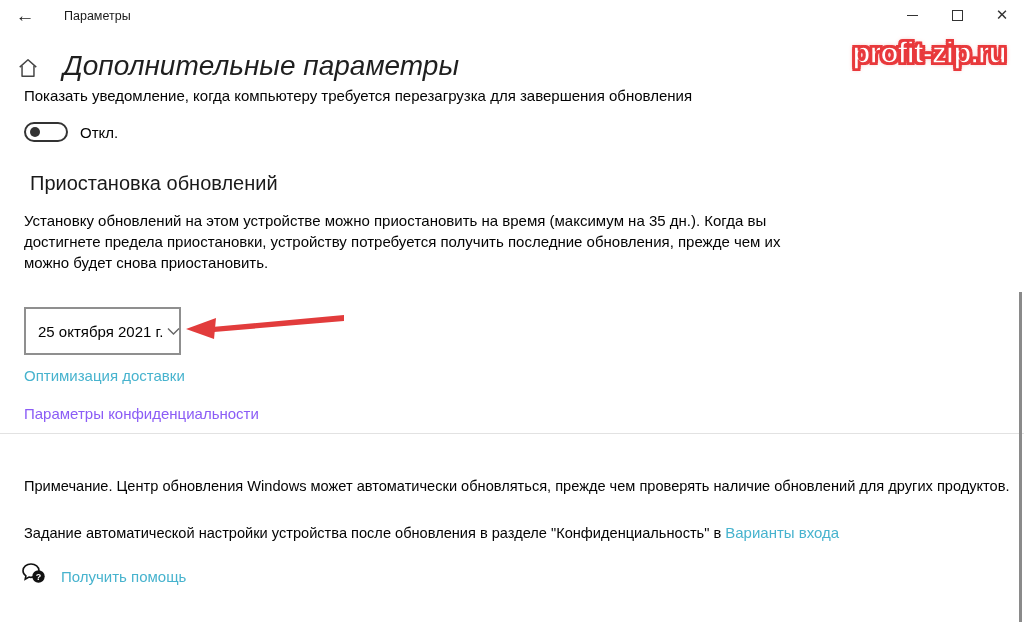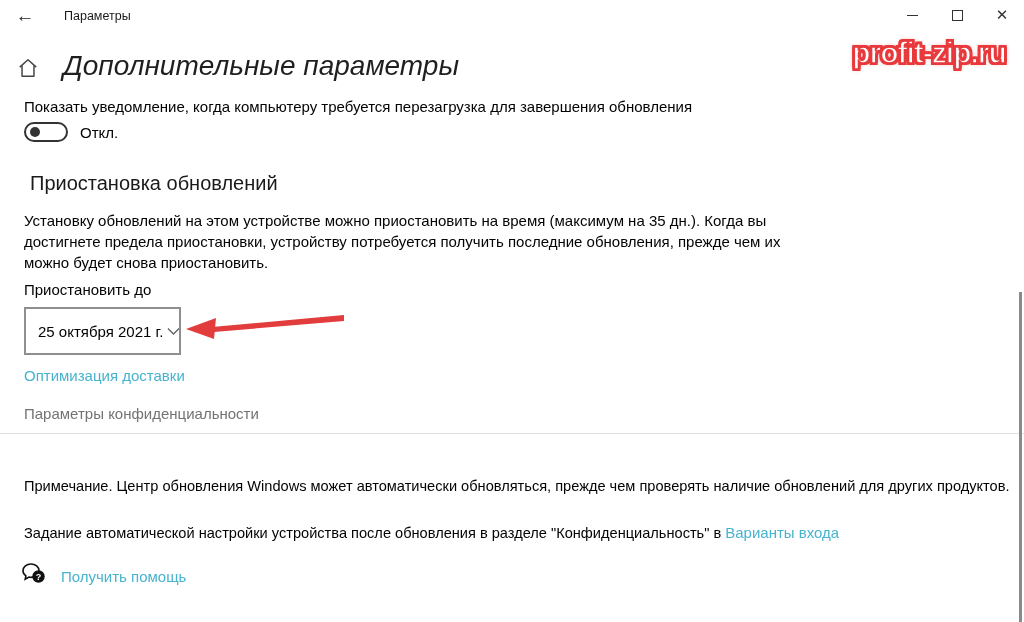--- a/index.html
+++ b/index.html
@@ -22,21 +22,21 @@
     -webkit-text-stroke: 1.5px #e8393c;
     text-shadow: -2px -2px 0 #e8393c, 2px -2px 0 #e8393c, -2px 2px 0 #e8393c, 2px 2px 0 #e8393c,
                  0 -2px 0 #e8393c, 0 2px 0 #e8393c, -2px 0 0 #e8393c, 2px 0 0 #e8393c,
                  0 0 5px rgba(232,57,60,.8); }
 
   
   .home-icon { position: absolute; left: 17px; top: 57px; color: #444; }
   .page-title { position: absolute; left: 63px; top: 50px; font-size: 28px; font-weight: 300; color: #1f1f1f; font-style: italic; }
 
   .body-text { font-size: 15px; color: #030303; line-height: 21px; }
-  .notify-text { position: absolute; left: 24px; top: 96px; width: 900px; }
+  .notify-text { position: absolute; left: 24px; top: 85px; width: 900px; }
 
   
   .toggle { position: absolute; left: 24px; top: 122px; width: 44px; height: 20px;
     border: 2px solid #333; border-radius: 10px; background: #fff; cursor: pointer; }
   .toggle-knob { position: absolute; left: 4px; top: 3px; width: 10px; height: 10px; border-radius: 50%; background: #333; }
   .toggle-label { position: absolute; left: 80px; top: 124px; font-size: 15px; color: #030303; }
 
   
   .section-heading { position: absolute; left: 24px; top: 172px; font-size: 20px; font-weight: 400; color: #1a1a1a; margin-left: 6px; }
   .pause-desc { position: absolute; left: 24px; top: 210px; width: 782px; }
@@ -94,40 +94,39 @@
   <h1 class="page-title">Дополнительные параметры</h1>
 
   <div class="body-text notify-text">Показать уведомление, когда компьютеру требуется перезагрузка для завершения обновления</div>
   <div class="toggle">
     <div class="toggle-knob"></div>
   </div>
   <div class="toggle-label">Откл.</div>
 
   <h2 class="section-heading">Приостановка обновлений</h2>
   <div class="body-text pause-desc">Установку обновлений на этом устройстве можно приостановить на время (максимум на 35 дн.). Когда вы достигнете предела приостановки, устройству потребуется получить последние обновления, прежде чем их можно будет снова приостановить.</div>
-  <div class="body-text pause-label">Приостановить до</div>
 
   <div class="date-select">
     <span class="value">25 октября 2021 г.</span>
     <span class="chevron">
       <svg width="13" height="9" viewBox="0 0 13 9" fill="none" stroke="#666" stroke-width="1.4">
         <path d="M1 1.5 L6.5 7 L12 1.5"></path>
       </svg>
     </span>
   </div>
 
   <span class="red-arrow">
     <svg width="165" height="42" viewBox="0 0 165 42">
       <path d="M28 25 L160 13 L160 19 L30 30 Z" fill="#e23c3c"></path>
       <path d="M2 27 L32 16 L30 37 Z" fill="#e23c3c"></path>
     </svg>
   </span>
 
   <a class="link link-delivery" style="color:#47b3ce">Оптимизация доставки</a>
-  <a class="link link-privacy" style="color:#737373">Параметры конфиденциальности</a>
+  <a class="link link-privacy" style="color:#8b5cf6">Параметры конфиденциальности</a>
 
   <div class="divider"></div>
 
   <div class="body-text note-text">Примечание. Центр обновления Windows может автоматически обновляться, прежде чем проверять наличие обновлений для других продуктов.</div>
 
   <div class="body-text signin-line"><span>Задание автоматической настройки устройства после обновления в разделе "Конфиденциальность" в </span><a class="link" style="color:#47b3ce">Варианты входа</a></div>
 
   <div class="help-row">
     <span>
       <svg width="24" height="22" viewBox="0 0 24 22">

